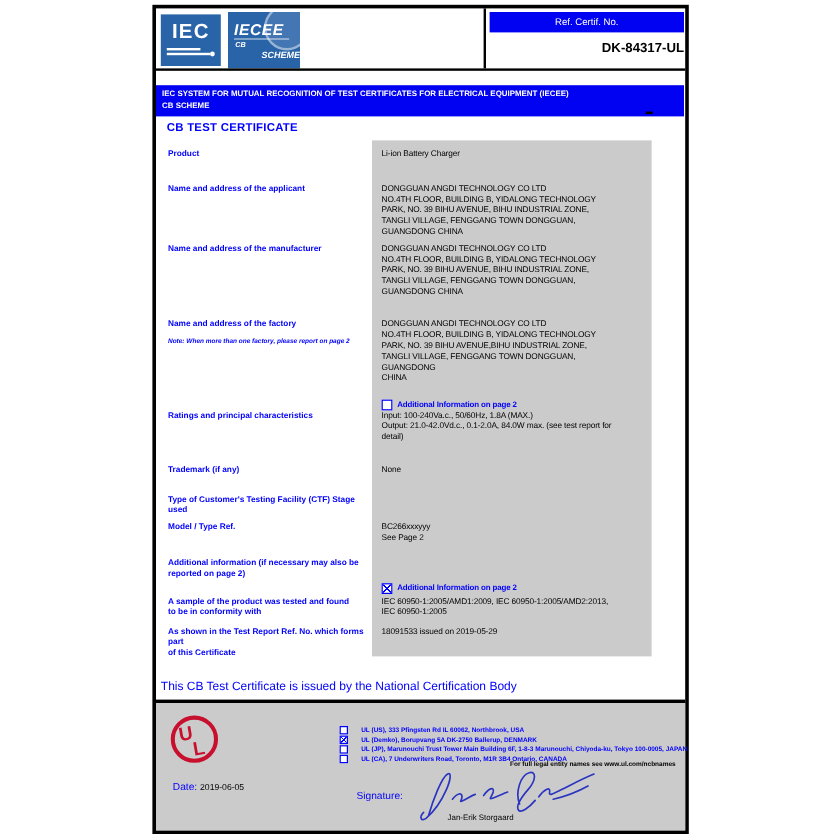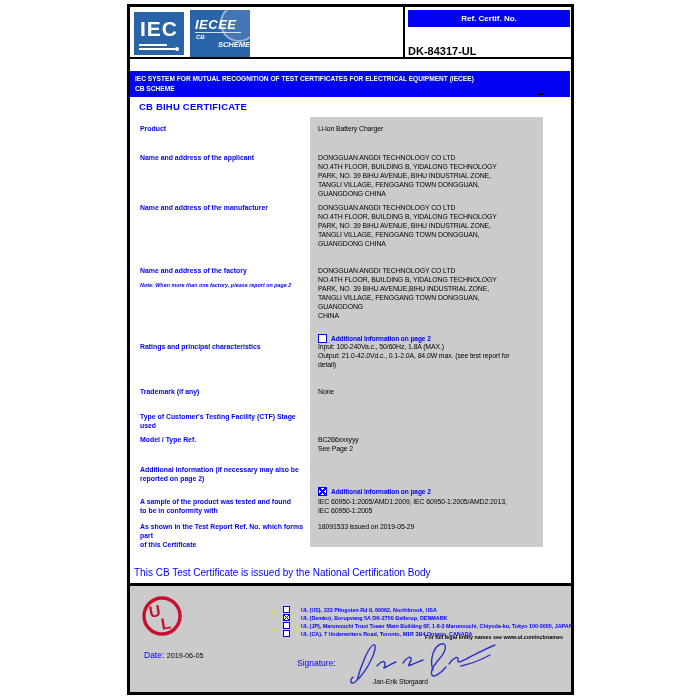--- a/index.html
+++ b/index.html
@@ -1,37 +1,37 @@
 <!DOCTYPE html>
 <html><head>
 <meta charset="utf-8">
 <style>
   html,body{margin:0;padding:0;}
   body{width:700px;height:700px;background:#fff;position:relative;overflow:hidden;
        font-family:"Liberation Sans",sans-serif;-webkit-font-smoothing:antialiased;}
   .page{position:absolute;left:127px;top:4px;width:441px;height:685px;border:3px solid #000;background:#fff;}
   
   .iec-logo{position:absolute;left:4px;top:5px;width:50px;height:43px;background:#2A64A8;color:#fff;text-align:center;}
-  .iec-txt{font-weight:bold;font-size:21px;letter-spacing:1px;margin-top:5px;}
+  .iec-txt{font-weight:bold;font-size:17px;letter-spacing:1px;margin-top:5px;}
   .iec-bars{position:relative;margin:3px 5px 0 5px;height:8px;}
   .iec-bars .b1{position:absolute;left:0;top:0;width:28px;height:2px;background:#fff;}
   .iec-bars .b2{position:absolute;left:0;top:4px;width:36px;height:2px;background:#fff;}
   .iec-bars .dot{position:absolute;right:0;top:3px;width:4px;height:4px;border-radius:50%;background:#fff;}
   .iecee-logo{position:absolute;left:60px;top:3px;width:60px;height:47px;background:#2A64A8;color:#fff;overflow:hidden;}
   .iecee-globe{position:absolute;right:-8px;top:-6px;width:34px;height:34px;border-radius:50%;
                border:2px solid rgba(255,255,255,.45);background:rgba(255,255,255,.12);}
   .iecee-top{font-style:italic;font-weight:bold;font-size:13px;margin:7px 0 0 5px;letter-spacing:.5px;
              border-bottom:1px solid rgba(255,255,255,.8);display:inline-block;padding-right:4px;position:relative;}
   .iecee-mid{font-style:italic;font-weight:bold;font-size:6px;margin:1px 0 0 6px;position:relative;}
   .iecee-bot{font-style:italic;font-weight:bold;font-size:7.5px;margin:0 0 0 6px;position:relative;text-align:right;}
   .hdr-divider{position:absolute;left:273px;top:0;width:2px;height:50px;background:#000;}
   .hdr-line{position:absolute;left:0;right:0;top:50px;height:2px;background:#000;}
   .ref-bar{position:absolute;left:278px;top:3px;right:1px;height:17px;background:#0202F2;color:#fff;
-           font-size:8px;font-weight:bold;text-align:center;line-height:17px;}
-  .ref-val{position:absolute;left:278px;top:38px;right:1px;text-align:left;font-size:11px;font-weight:bold;color:#000;}
+           font-size:8px;font-weight:normal;text-align:center;line-height:17px;}
+  .ref-val{position:absolute;left:278px;top:27px;right:1px;text-align:right;font-size:11px;font-weight:bold;color:#000;}
   
   .banner{position:absolute;left:0;right:1px;top:64px;background:#0202F2;color:#fff;font-weight:bold;
           font-size:6.6px;line-height:1.5;padding:3px 5px;white-space:pre-line;}
   .stray{position:absolute;left:408px;top:86px;width:6px;height:2px;background:#000;}
   .title{position:absolute;left:9px;top:94px;color:#0000FE;font-weight:bold;font-size:9.5px;letter-spacing:.2px;}
   
   .gray-panel{position:absolute;left:180px;top:110px;width:233px;height:430px;background:#CBCBCB;}
   .row{position:absolute;left:0;width:100%;}
   .lbl{position:absolute;left:10px;width:168px;color:#0000FE;font-size:6.9px;line-height:9px;white-space:pre-line;font-weight:bold;}
   .note{position:absolute;left:10px;width:168px;color:#0000FE;font-size:5.4px;font-style:italic;font-weight:bold;}
@@ -80,21 +80,21 @@
   </div>
   <div class="hdr-divider"></div>
   <div class="ref-bar">Ref. Certif. No.</div>
   <div class="ref-val">DK-84317-UL</div>
   <div class="hdr-line"></div>
 
   <div class="banner">IEC SYSTEM FOR MUTUAL RECOGNITION OF TEST CERTIFICATES FOR ELECTRICAL EQUIPMENT (IECEE)
 CB SCHEME</div>
   <div class="stray"></div>
 
-  <div class="title">CB BIHU CERTIFICATE</div>
+  <div class="title">CB TEST CERTIFICATE</div>
 
   <div class="gray-panel"></div>
 
   <div class="row" style="top:117px">
     <div class="lbl">Product</div>
     <div class="val">Li-ion Battery Charger</div>
   </div>
 
   <div class="row" style="top:146px">
     <div class="lbl">Name and address of the applicant</div>

